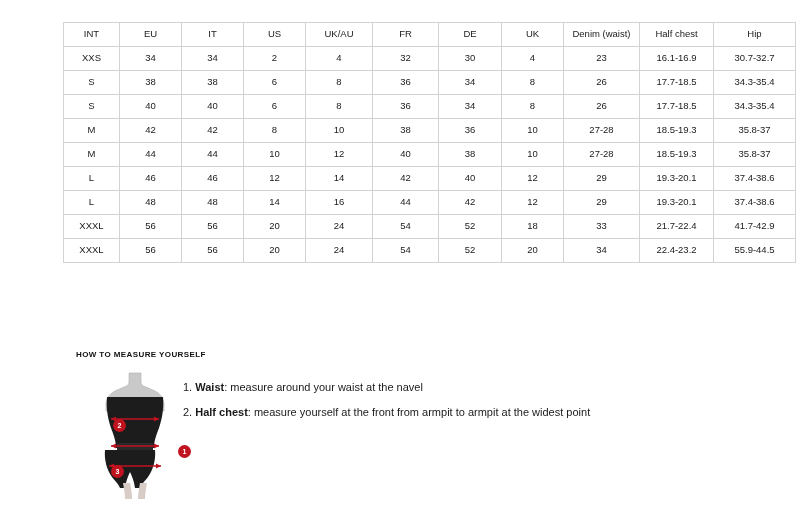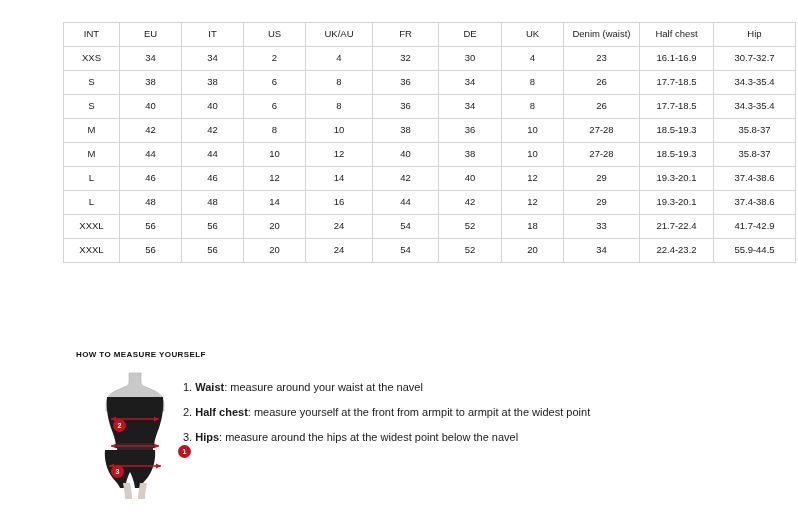--- a/index.html
+++ b/index.html
@@ -316,22 +316,18 @@
 
       <div class="steps-col">
         <div class="step">
           <span>1.</span>
           <b>Waist</b><span>: measure around your waist at the navel</span>
         </div>
         <div class="step">
           <span>2.</span>
           <b>Half chest</b><span>: measure yourself at the front from armpit to armpit at the widest point</span>
         </div>
-        <div class="step">
-          <span>3.</span>
-          <b>Hips</b><span>: measure around the hips at the widest point below the navel</span>
-        </div>
       </div>
 
     </div>
   </div>
 
 </div>
 
 </body></html>

